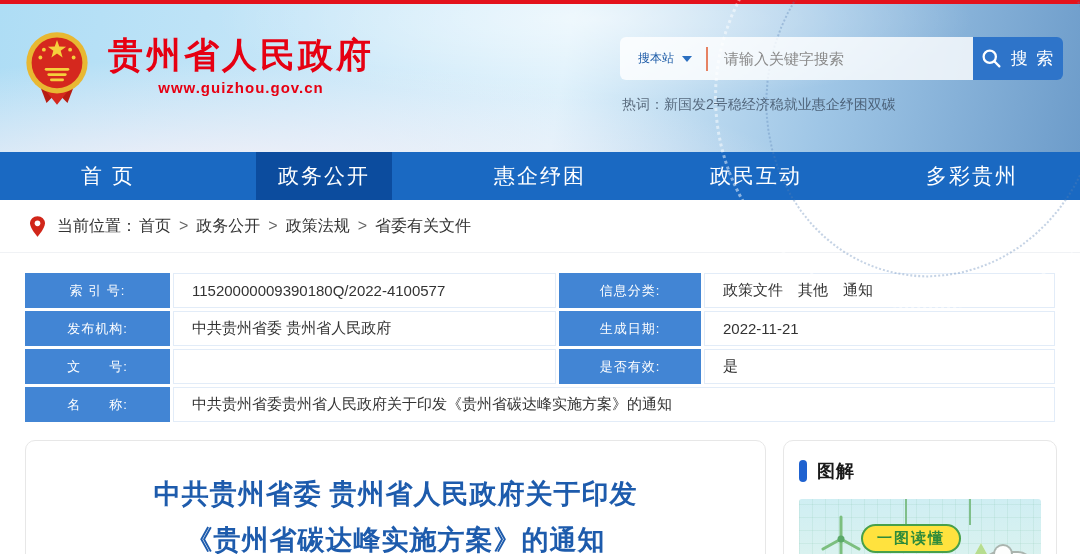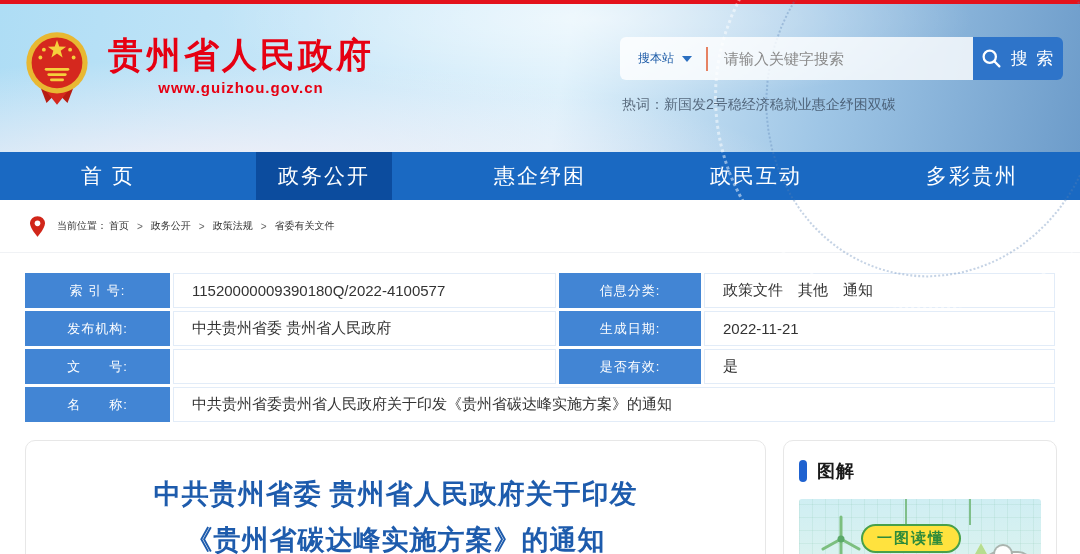--- a/index.html
+++ b/index.html
@@ -43,21 +43,21 @@
 
   
   .main-nav{display:flex;height:48px;background:#1a69c2;}
   .nav-item{width:216px;display:flex;justify-content:center;cursor:pointer;}
   .nav-item .inner{display:flex;align-items:center;padding:0 22px;height:100%;
     color:#fff;font-size:21px;letter-spacing:2px;}
   .nav-item.active .inner{background:#0c4c9e;}
 
   
   .crumb-bar{height:52px;display:flex;align-items:center;background:#fff;
-    border-bottom:1px solid #f0f2f5;padding-left:30px;font-size:10px;color:#333;}
+    border-bottom:1px solid #f0f2f5;padding-left:30px;font-size:16px;color:#333;}
   .crumb-bar .pin{margin-right:12px;display:flex;align-items:center;}
   .crumb{cursor:pointer;margin:0 6px;}
   .crumb.first{margin-left:2px;}
   .crumb-sep{color:#666;margin:0 2px;}
   .crumb-current{margin-left:6px;}
 
   
   .meta-table{display:grid;grid-template-columns:145px 383px 142px 1fr;gap:3px;
     margin:20px 25px 0 25px;}
   .m-label{background:#4285d4;color:#fff;height:35px;display:flex;align-items:center;

